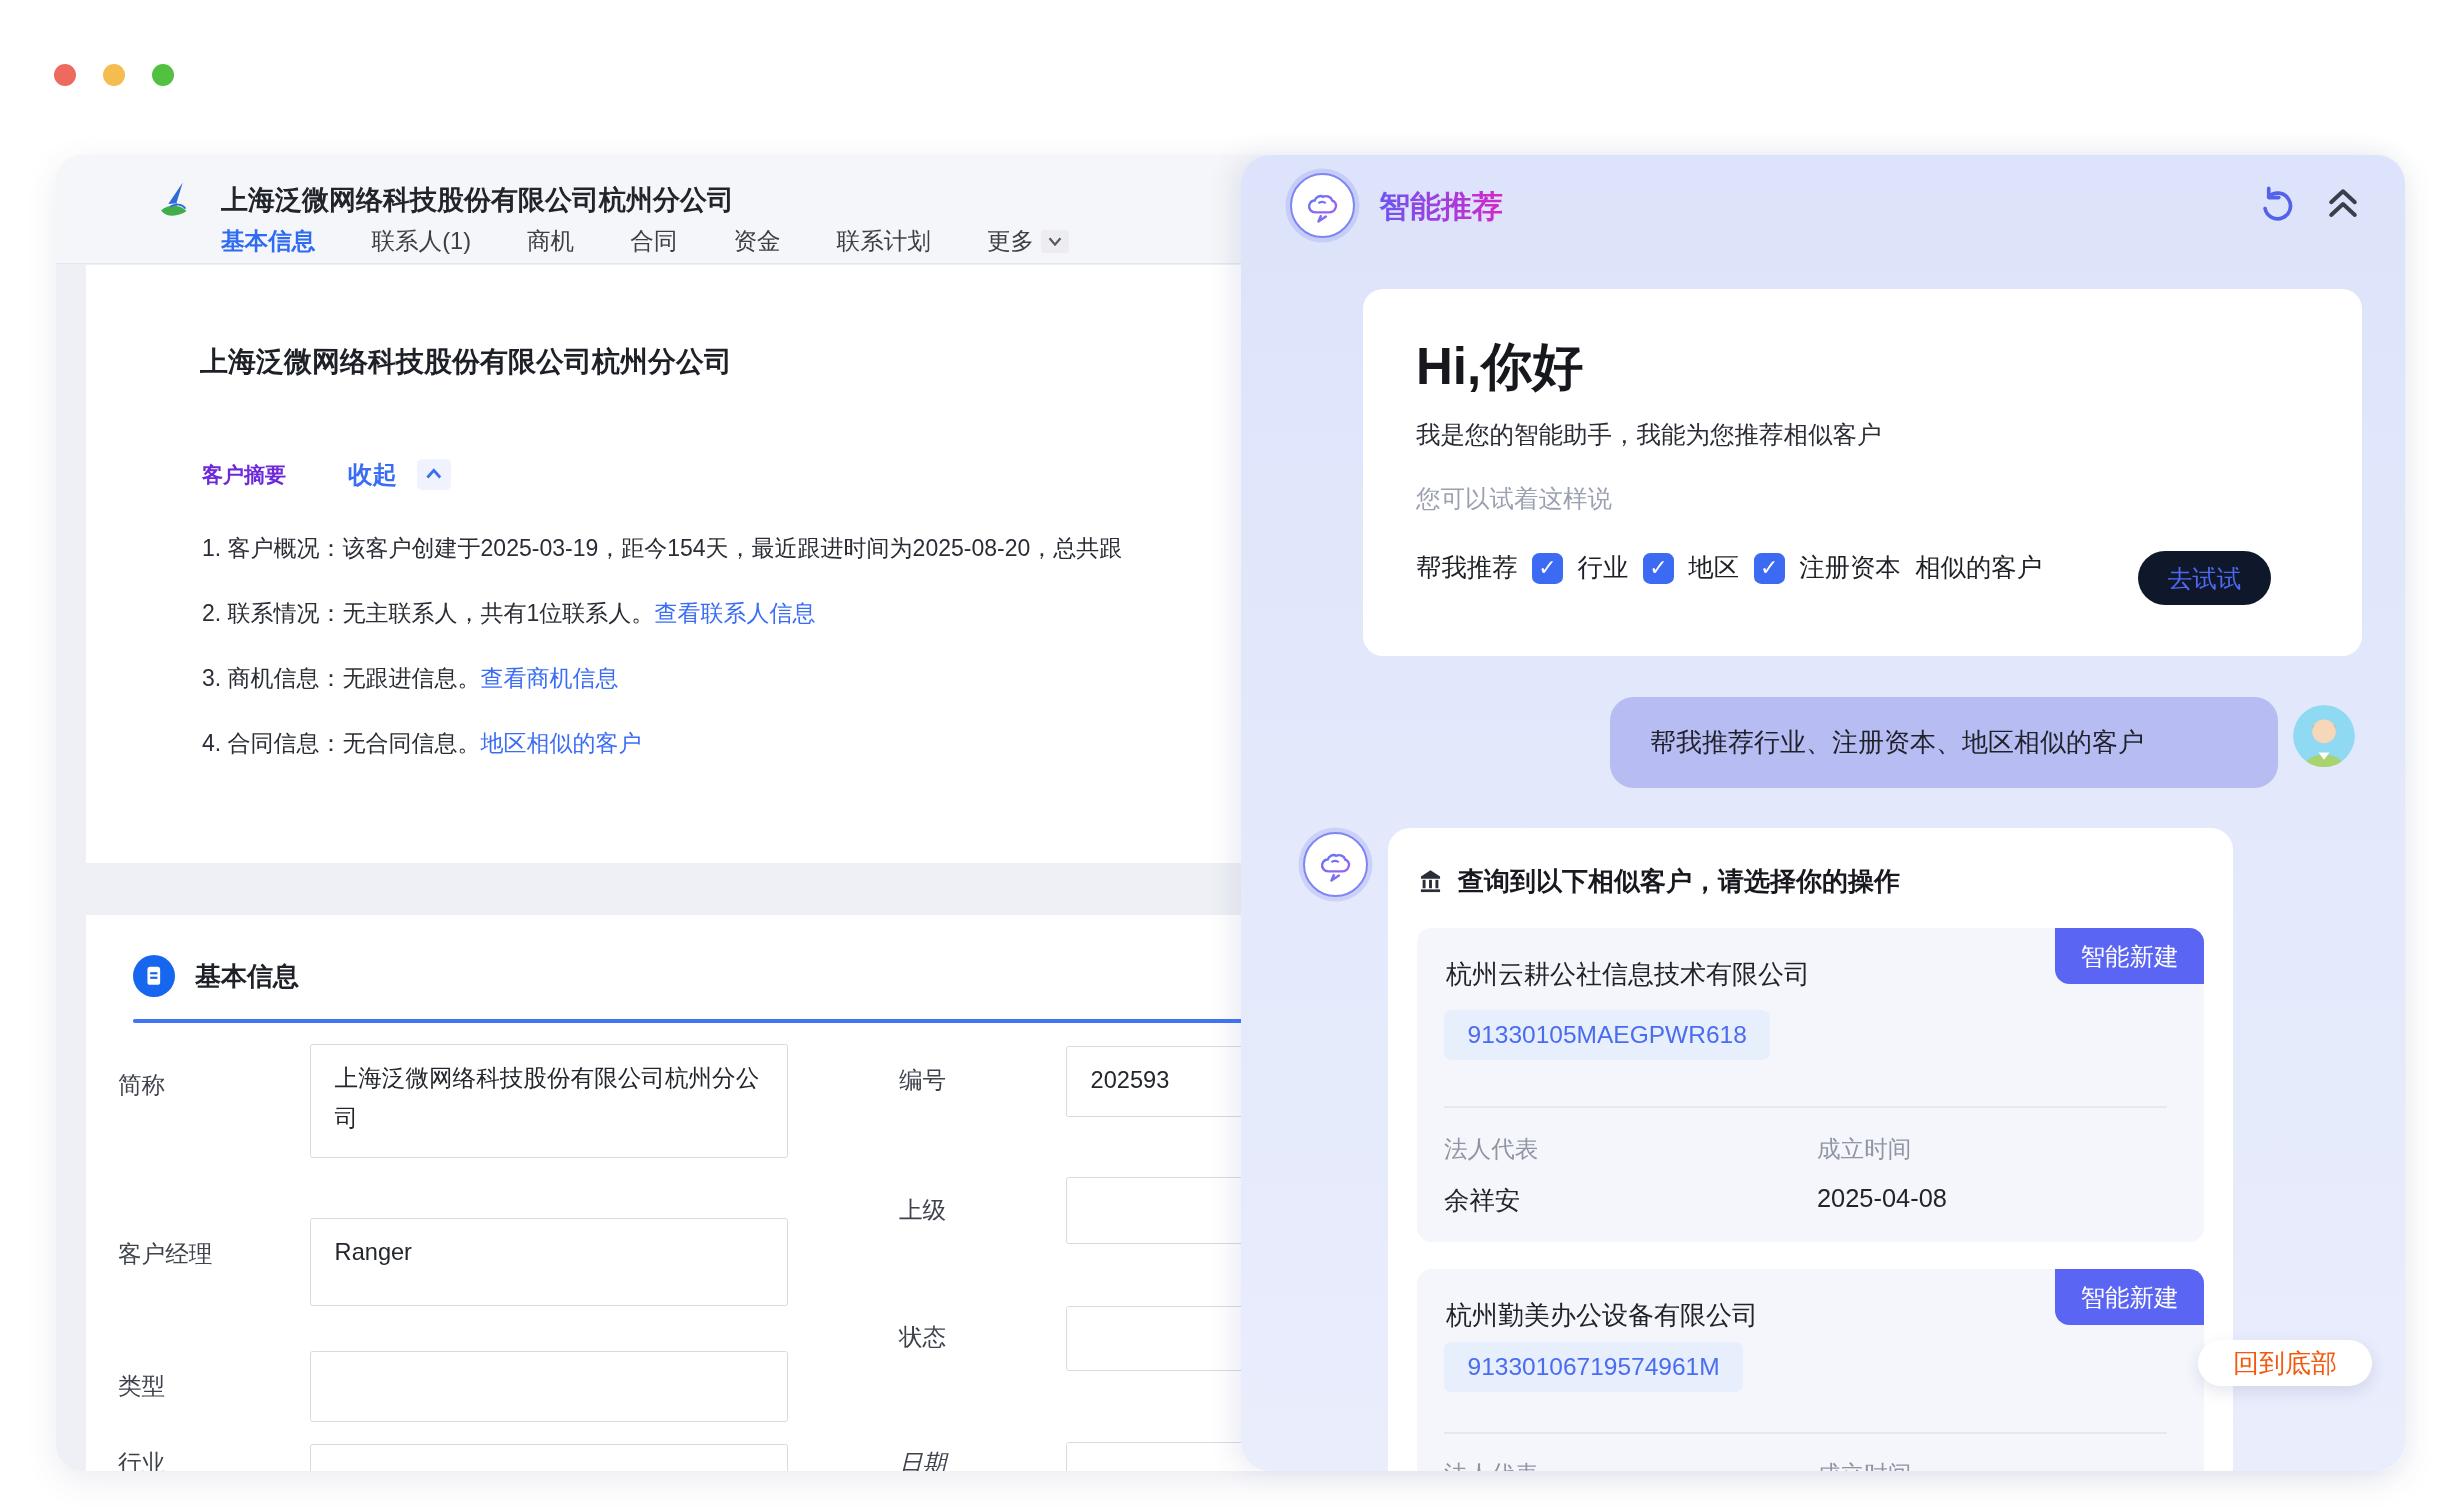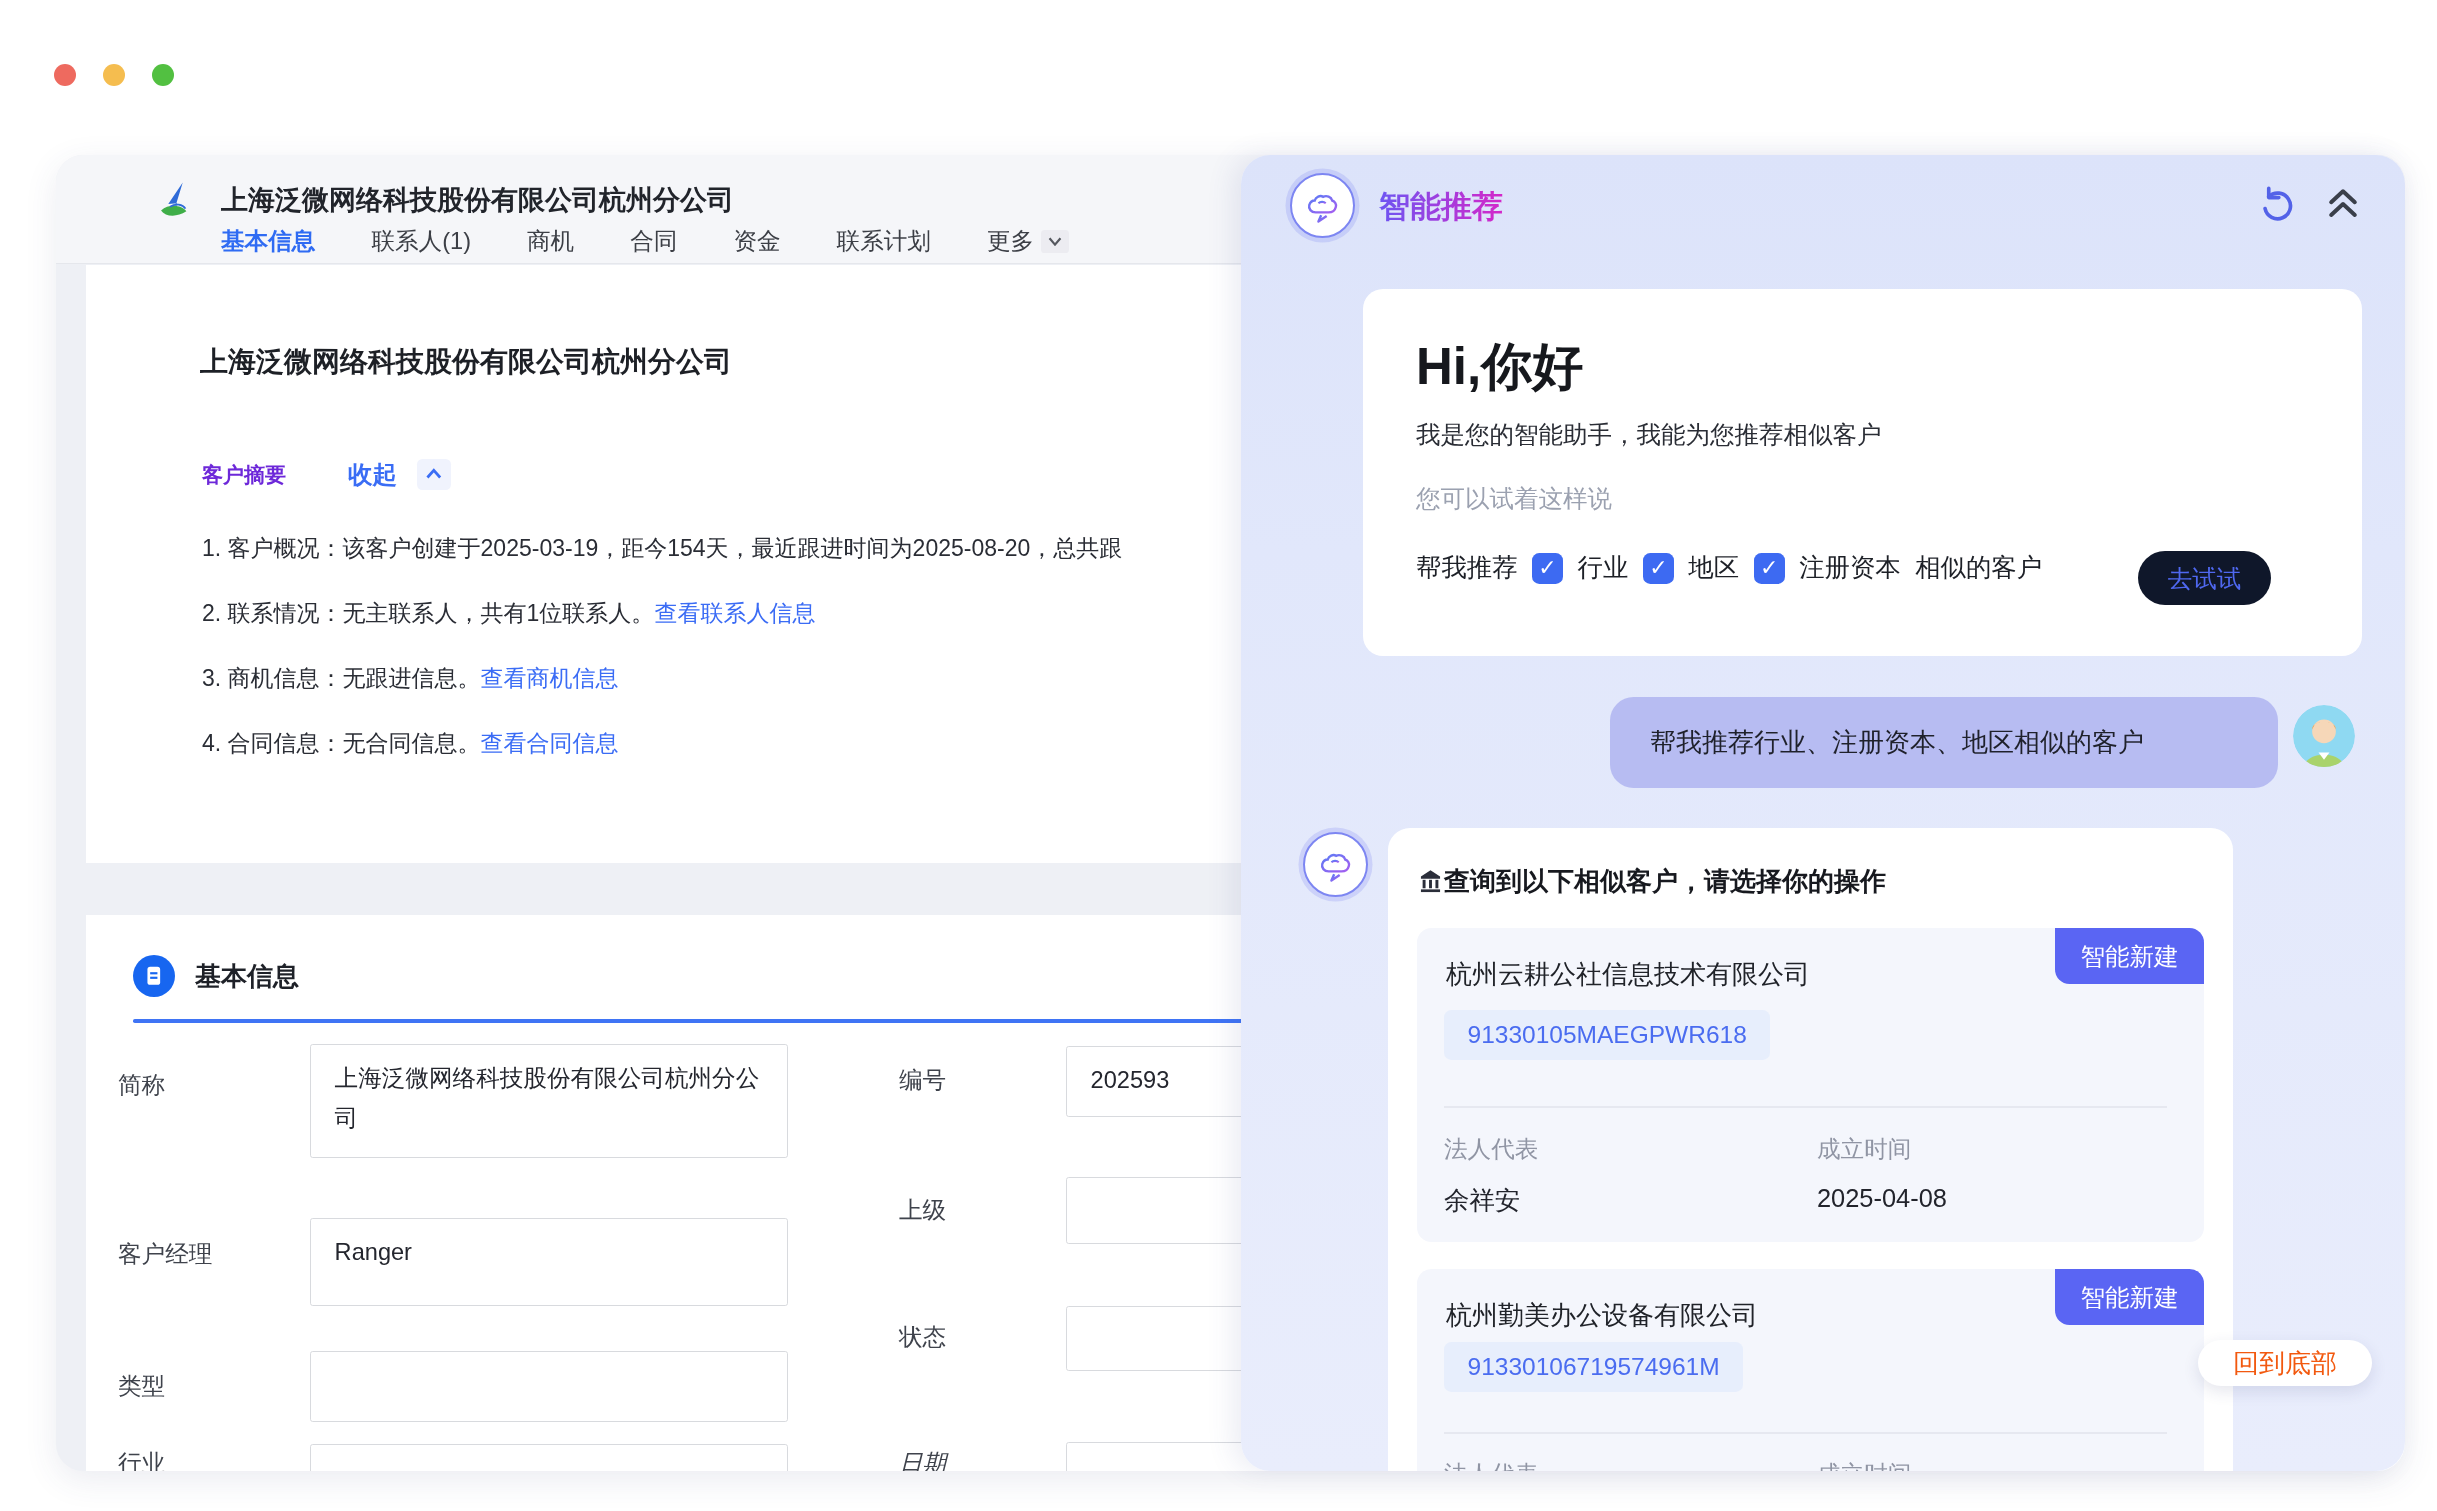--- a/index.html
+++ b/index.html
@@ -75,21 +75,21 @@
              justify-content:center; cursor:pointer; }
 
   .user-bubble { position:absolute; left:369px; top:542px; width:668px; height:91px; border-radius:23.6px;
                  background:#b7bcf2; color:#1f212b; font-size:26px; display:flex; align-items:center;
                  padding-left:40px; }
   .user-avatar { position:absolute; left:1052px; top:550px; width:62px; height:62px; border-radius:50%;
                  overflow:hidden; }
 
   .result-bubble { position:absolute; left:147px; top:673px; width:845px; height:690px; background:#ffffff;
                    border-radius:22px; padding:36px 29px; }
-  .result-title { display:flex; align-items:center; gap:0; font-size:26px; font-weight:bold; color:#17191f; }
+  .result-title { display:flex; align-items:center; gap:14px; font-size:26px; font-weight:bold; color:#17191f; }
   .cust-card { position:absolute; left:29px; width:787px; height:314px; background:#f4f6fc; border-radius:14.5px; }
   .cust-name { position:absolute; left:29px; top:29px; font-size:26px; color:#202329; }
   .smart-btn { position:absolute; right:0; top:0; width:149px; height:56px; background:#5a65f3; color:#fff;
                font-size:24.5px; display:flex; align-items:center; justify-content:center;
                border-radius:0 14.5px 0 14.5px; cursor:pointer; }
   .code-chip { position:absolute; left:27px; display:inline-block; background:#e7eefc; color:#4a6cf0;
                font-size:24.5px; padding:11px 23.6px; border-radius:7.3px; }
   .cc-divider { position:absolute; left:27px; width:723px; height:1.8px; background:#e6e8f0; }
   .cc-label { position:absolute; font-size:23.6px; color:#9095a4; }
   .cc-value { position:absolute; font-size:25.4px; color:#22242c; }
@@ -156,21 +156,21 @@
           <svg width="23.6" height="23.6" viewBox="0 0 26 26">
               <polyline points="6,16 13,8 20,16" fill="none" stroke="#3a6df5" stroke-width="3"></polyline>
             </svg>
         </span>
       </span>
     </div>
     <div class="summary-list">
       <div class="summary-item"><span>1. 客户概况：该客户创建于2025-03-19，距今154天，最近跟进时间为2025-08-20，总共跟</span><a></a></div>
       <div class="summary-item"><span>2. 联系情况：无主联系人，共有1位联系人。</span><a>查看联系人信息</a></div>
       <div class="summary-item"><span>3. 商机信息：无跟进信息。</span><a>查看商机信息</a></div>
-      <div class="summary-item"><span>4. 合同信息：无合同信息。</span><a>查看合同信息</a></div>
+      <div class="summary-item"><span>4. 合同信息：无合同信息。</span><a>地区相似的客户</a></div>
     </div>
   </div>
 
   <div class="card-info">
     <div class="section-head">
       <span class="section-icon">
         <svg width="23.6" height="23.6" viewBox="0 0 26 26">
             <rect x="6" y="3" width="14" height="20" rx="3" fill="#ffffff"></rect>
             <rect x="9" y="9" width="8" height="2.4" fill="#1766f0"></rect>
             <rect x="9" y="14" width="8" height="2.4" fill="#1766f0"></rect>

